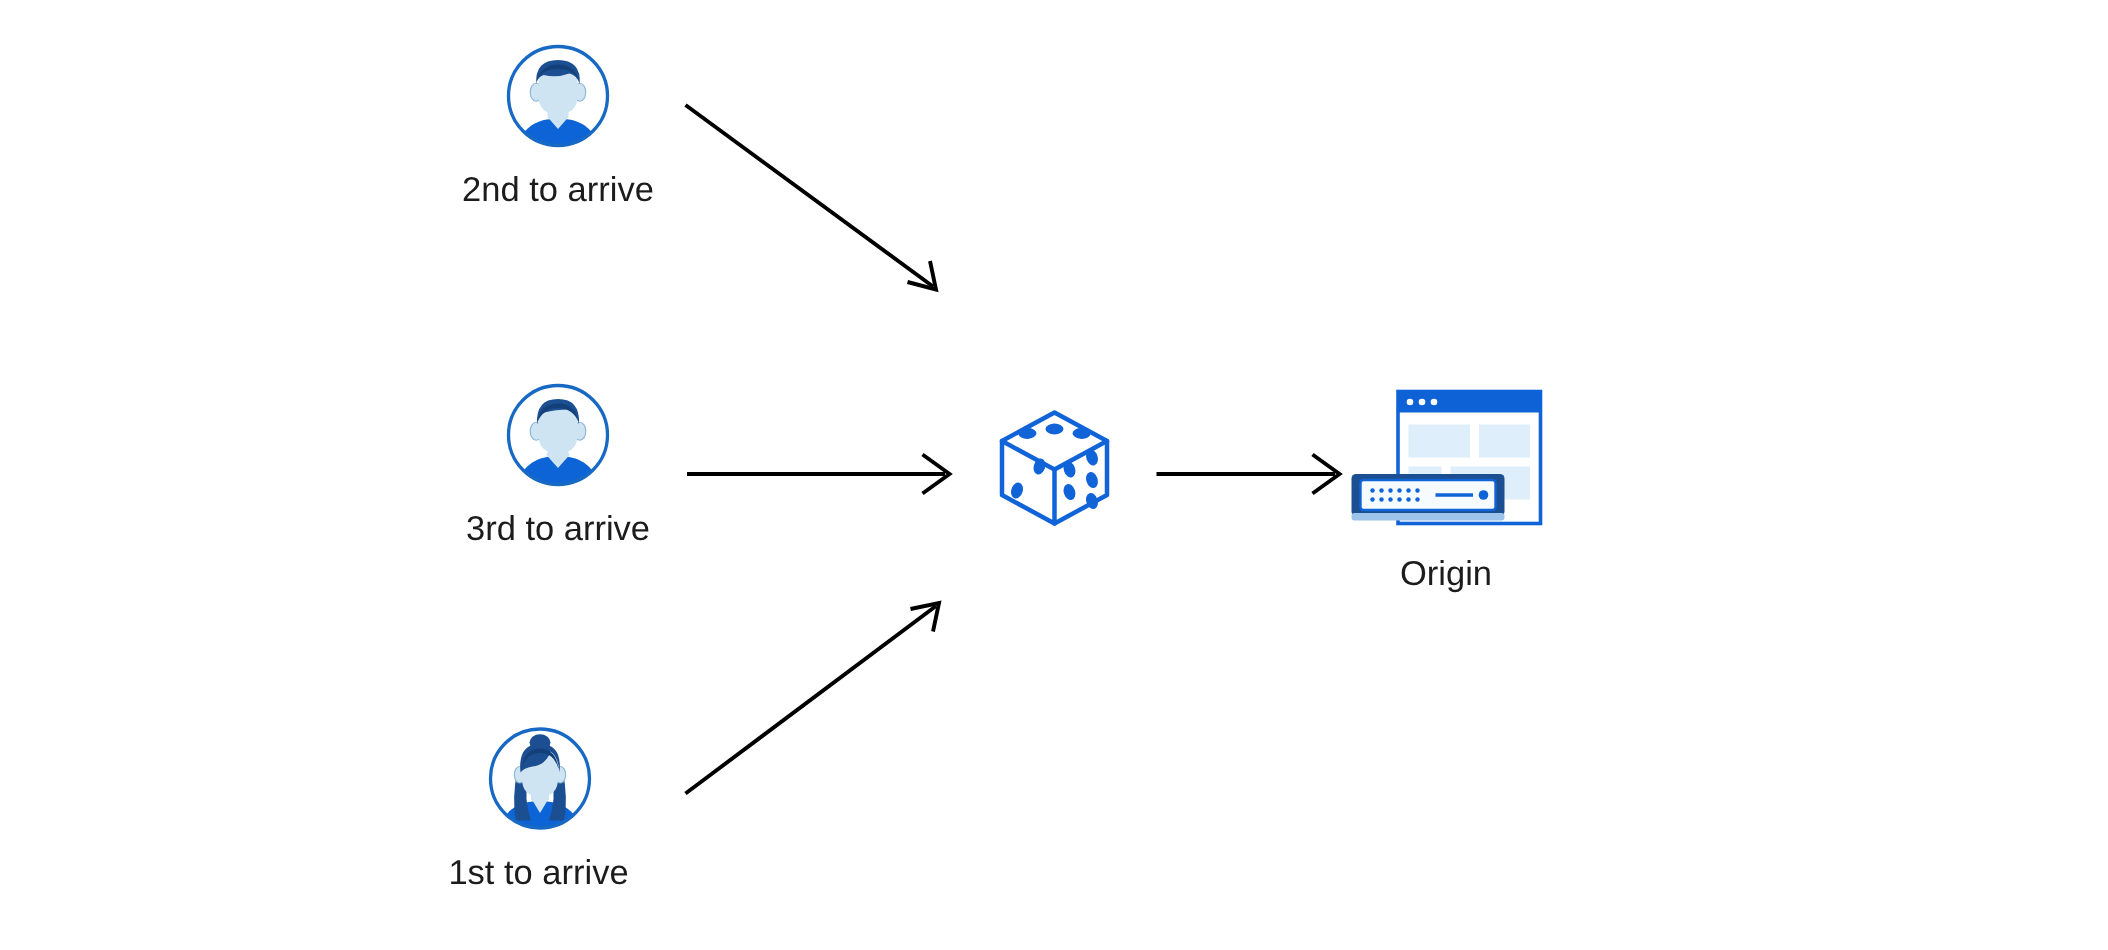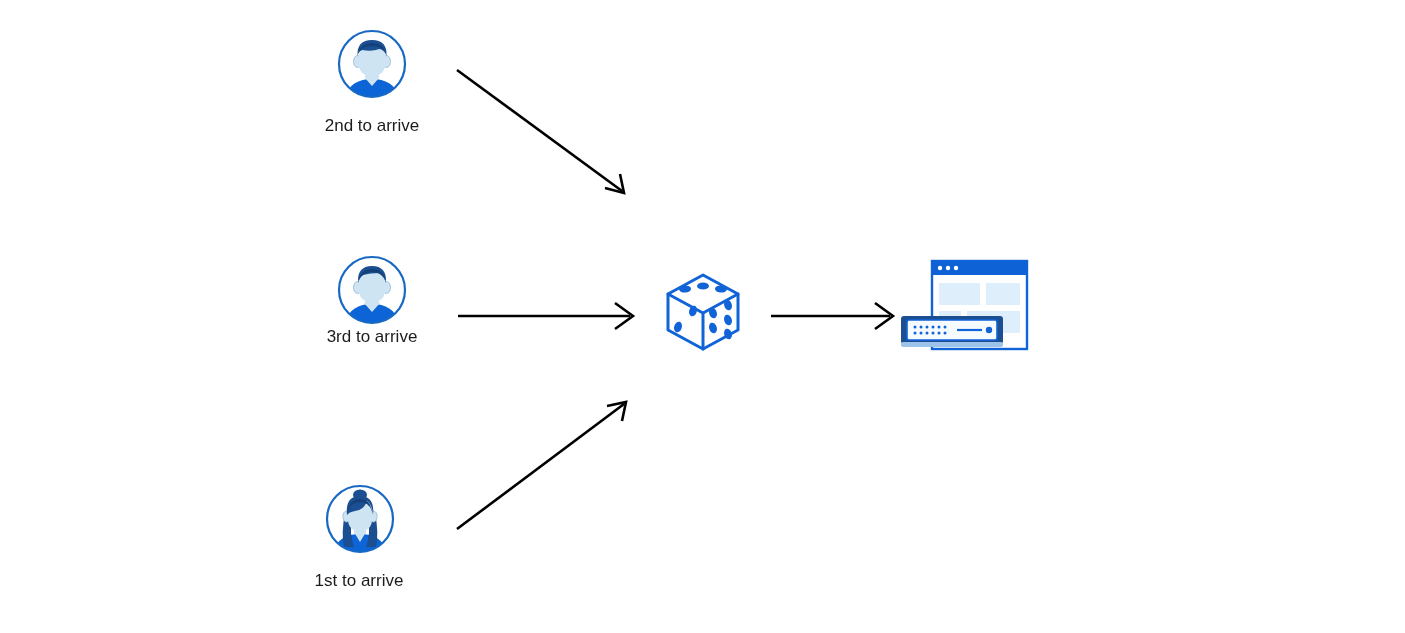--- a/index.html
+++ b/index.html
@@ -23,21 +23,21 @@
   }
   .node-icon {
     position: absolute;
     left: 0;
     top: 0;
   }
   .node-label {
     position: absolute;
     width: 240px;
     text-align: center;
-    font-size: 17px;
+    font-size: 23px;
     line-height: 24px;
     color: #1c1c1c;
     white-space: nowrap;
   }
   .arrow-layer {
     position: absolute;
     left: 0;
     top: 0;
     width: 1405px;
     height: 633px;
@@ -121,21 +121,21 @@
         <path d="M29 43 q7 6 14 0 v-2 h-14 z" fill="#b9d8ee"></path>
         <ellipse cx="21.5" cy="33.5" rx="4" ry="6" fill="#cfe4f3" stroke="#8fb8d8" stroke-width="0.8"></ellipse>
         <ellipse cx="50.5" cy="33.5" rx="4" ry="6" fill="#cfe4f3" stroke="#8fb8d8" stroke-width="0.8"></ellipse>
         <path d="M23 28 q0 -14 13 -14 q13 0 13 14 v8 q0 12 -13 12 q-13 0 -13 -12 z" fill="#cfe4f3"></path>
 
         <path d="M22 29 q-1 -17 14 -17 q15 0 14 17 q-2 -9 -6 -10 q-10 0 -17 2 q-4 2 -5 8 z" fill="#1b4f91"></path>
         <path d="M22.5 27 q2 -12 13.5 -12 q11.5 0 13.5 12 q-4 -9 -13.5 -9 q-9.5 0 -13.5 9 z" fill="#14407a"></path>
       </g>
       <circle cx="36" cy="36" r="33" fill="none" stroke="#1769c4" stroke-width="2.2"></circle>
     </svg>
-    <div class="node-label" style="left:-84px; top:71px;">3rd to arrive</div>
+    <div class="node-label" style="left:-84px; top:86px;">3rd to arrive</div>
   </div>
 
   <div class="node" style="left:324px; top:483px; width:72px; height:72px;">
     <svg class="node-icon" width="72" height="72" viewBox="0 0 72 72">
       <defs>
         <clipPath id="clipC">
             <circle cx="36" cy="36" r="33"></circle>
           </clipPath>
       </defs>
       <circle cx="36" cy="36" r="33" fill="#ffffff"></circle>
@@ -217,15 +217,16 @@
           <circle cx="23" cy="75" r="1.5"></circle>
           <circle cx="29" cy="75" r="1.5"></circle>
           <circle cx="35" cy="75" r="1.5"></circle>
           <circle cx="41" cy="75" r="1.5"></circle>
           <circle cx="47" cy="75" r="1.5"></circle>
         </g>
         <line x1="59" y1="72" x2="84" y2="72" stroke="#1164d8" stroke-width="2.2"></line>
         <circle cx="91" cy="72" r="3.2" fill="#1164d8"></circle>
       </g>
     </svg>
+    <div class="node-label" style="left:-54px; top:112px;">Origin</div>
   </div>
 
 </div>
 
 </body></html>

